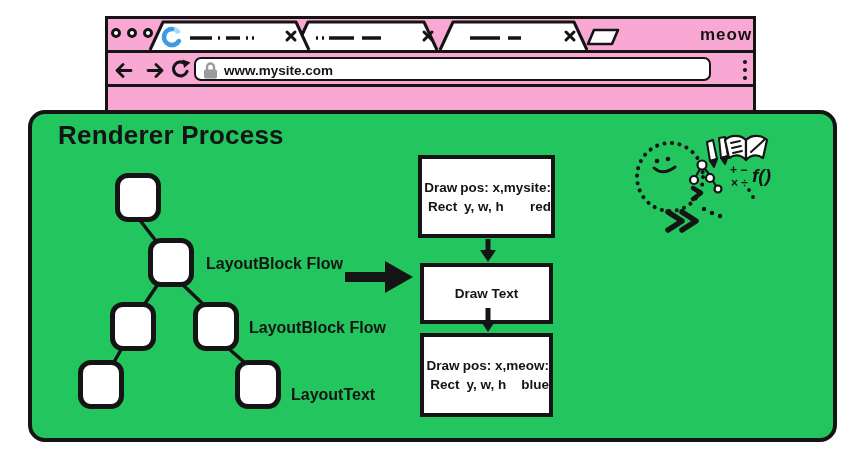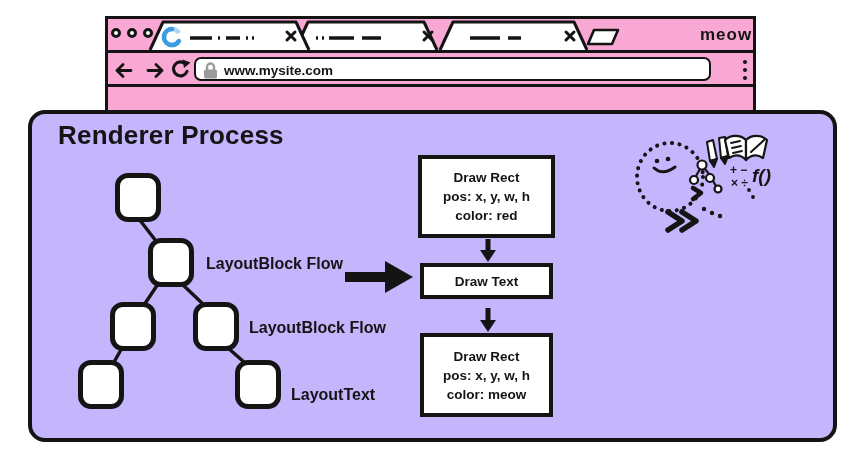--- a/index.html
+++ b/index.html
@@ -17,28 +17,28 @@
   .wdot { position:absolute; top:9px; width:10px; height:10px; border:3.2px solid var(--ink);
           border-radius:50%; background:#fff; }
   .meow { position:absolute; left:592px; top:6px; font-size:17px; font-weight:bold;
           letter-spacing:1px; }
   .urlpill { position:absolute; left:86px; top:4px; width:517px; height:24px;
              border:2.6px solid var(--ink); border-radius:7px; background:#fff; }
   .urltext { position:absolute; left:28px; top:4px; font-size:13.5px; font-weight:bold; }
 
   
   .panel { position:absolute; left:28px; top:110px; width:809px; height:332px;
-           border:4px solid var(--ink); border-radius:17px; background:#c4b5fd; z-index:5; }
+           border:4px solid var(--ink); border-radius:17px; background:#22c55e; z-index:5; }
   .panel-title { position:absolute; left:26px; top:6px; font-size:26px; font-weight:bold;
                  letter-spacing:0.2px; }
   .tnode { position:absolute; width:46px; height:49px; border:5px solid var(--ink);
            border-radius:13px; background:#fff; }
   .tlabel { position:absolute; font-size:16px; font-weight:bold; white-space:nowrap; }
   .pbox { position:absolute; border:4px solid var(--ink); background:#fff;
-          display:flex; flex-direction:column; align-items:center; justify-content:center;
+          display:flex; flex-direction:row; align-items:center; justify-content:center;
           font-size:13.5px; font-weight:bold; line-height:19px; text-align:right; }
   .paint-heading { position:absolute; left:550px; top:192px; font-size:25px; font-weight:bold; }
   .mt-label { position:absolute; left:688px; top:88px; font-size:16.5px; font-weight:bold;
               white-space:nowrap; }
   svg { display:block; }
 </style>
 </head>
 <body>
 
 <div id="stage">
@@ -141,41 +141,41 @@
     <div class="tlabel" style="left:259px;top:272px">LayoutText</div>
 
     <svg class="abs" style="left:310px;top:146px" width="74" height="34" viewBox="0 0 74 34">
       <line x1="3" y1="17" x2="45" y2="17" stroke="#141414" stroke-width="10"></line>
       <polygon points="43,1 43,33 71,17" fill="#141414"></polygon>
     </svg>
 
     <div class="pbox" style="left:386px;top:41px;width:137px;height:83px">
       <div>Draw Rect</div>
       <div>pos: x, y, w, h</div>
-      <div>color: red</div>
+      <div>mysite: red</div>
     </div>
 
     <svg class="abs" style="left:446px;top:125px" width="20" height="24" viewBox="0 0 20 24">
       <line x1="10" y1="0" x2="10" y2="13" stroke="#141414" stroke-width="5"></line>
       <polygon points="2,11 18,11 10,23" fill="#141414"></polygon>
     </svg>
 
-    <div class="pbox" style="left:388px;top:149px;width:133px;height:36px">
+    <div class="pbox" style="left:388px;top:149px;width:133px;height:61px">
       <div>Draw Text</div>
     </div>
 
     <svg class="abs" style="left:446px;top:194px" width="20" height="25" viewBox="0 0 20 25">
       <line x1="10" y1="0" x2="10" y2="14" stroke="#141414" stroke-width="5"></line>
       <polygon points="2,12 18,12 10,24" fill="#141414"></polygon>
     </svg>
 
     <div class="pbox" style="left:388px;top:219px;width:133px;height:84px">
       <div>Draw Rect</div>
       <div>pos: x, y, w, h</div>
-      <div>color: meow</div>
+      <div>meow: blue</div>
     </div>
 
 
     <svg class="abs" style="left:598px;top:16px" width="203" height="112" viewBox="0 0 203 112">
 
       <ellipse cx="40" cy="47" rx="33" ry="34" fill="none" stroke="#141414" stroke-width="4" stroke-dasharray="0.1 7.5" stroke-linecap="round"></ellipse>
 
       <g>
         <circle cx="27" cy="31" r="2.3" fill="#141414"></circle>
         <circle cx="38" cy="29" r="2.3" fill="#141414"></circle>

